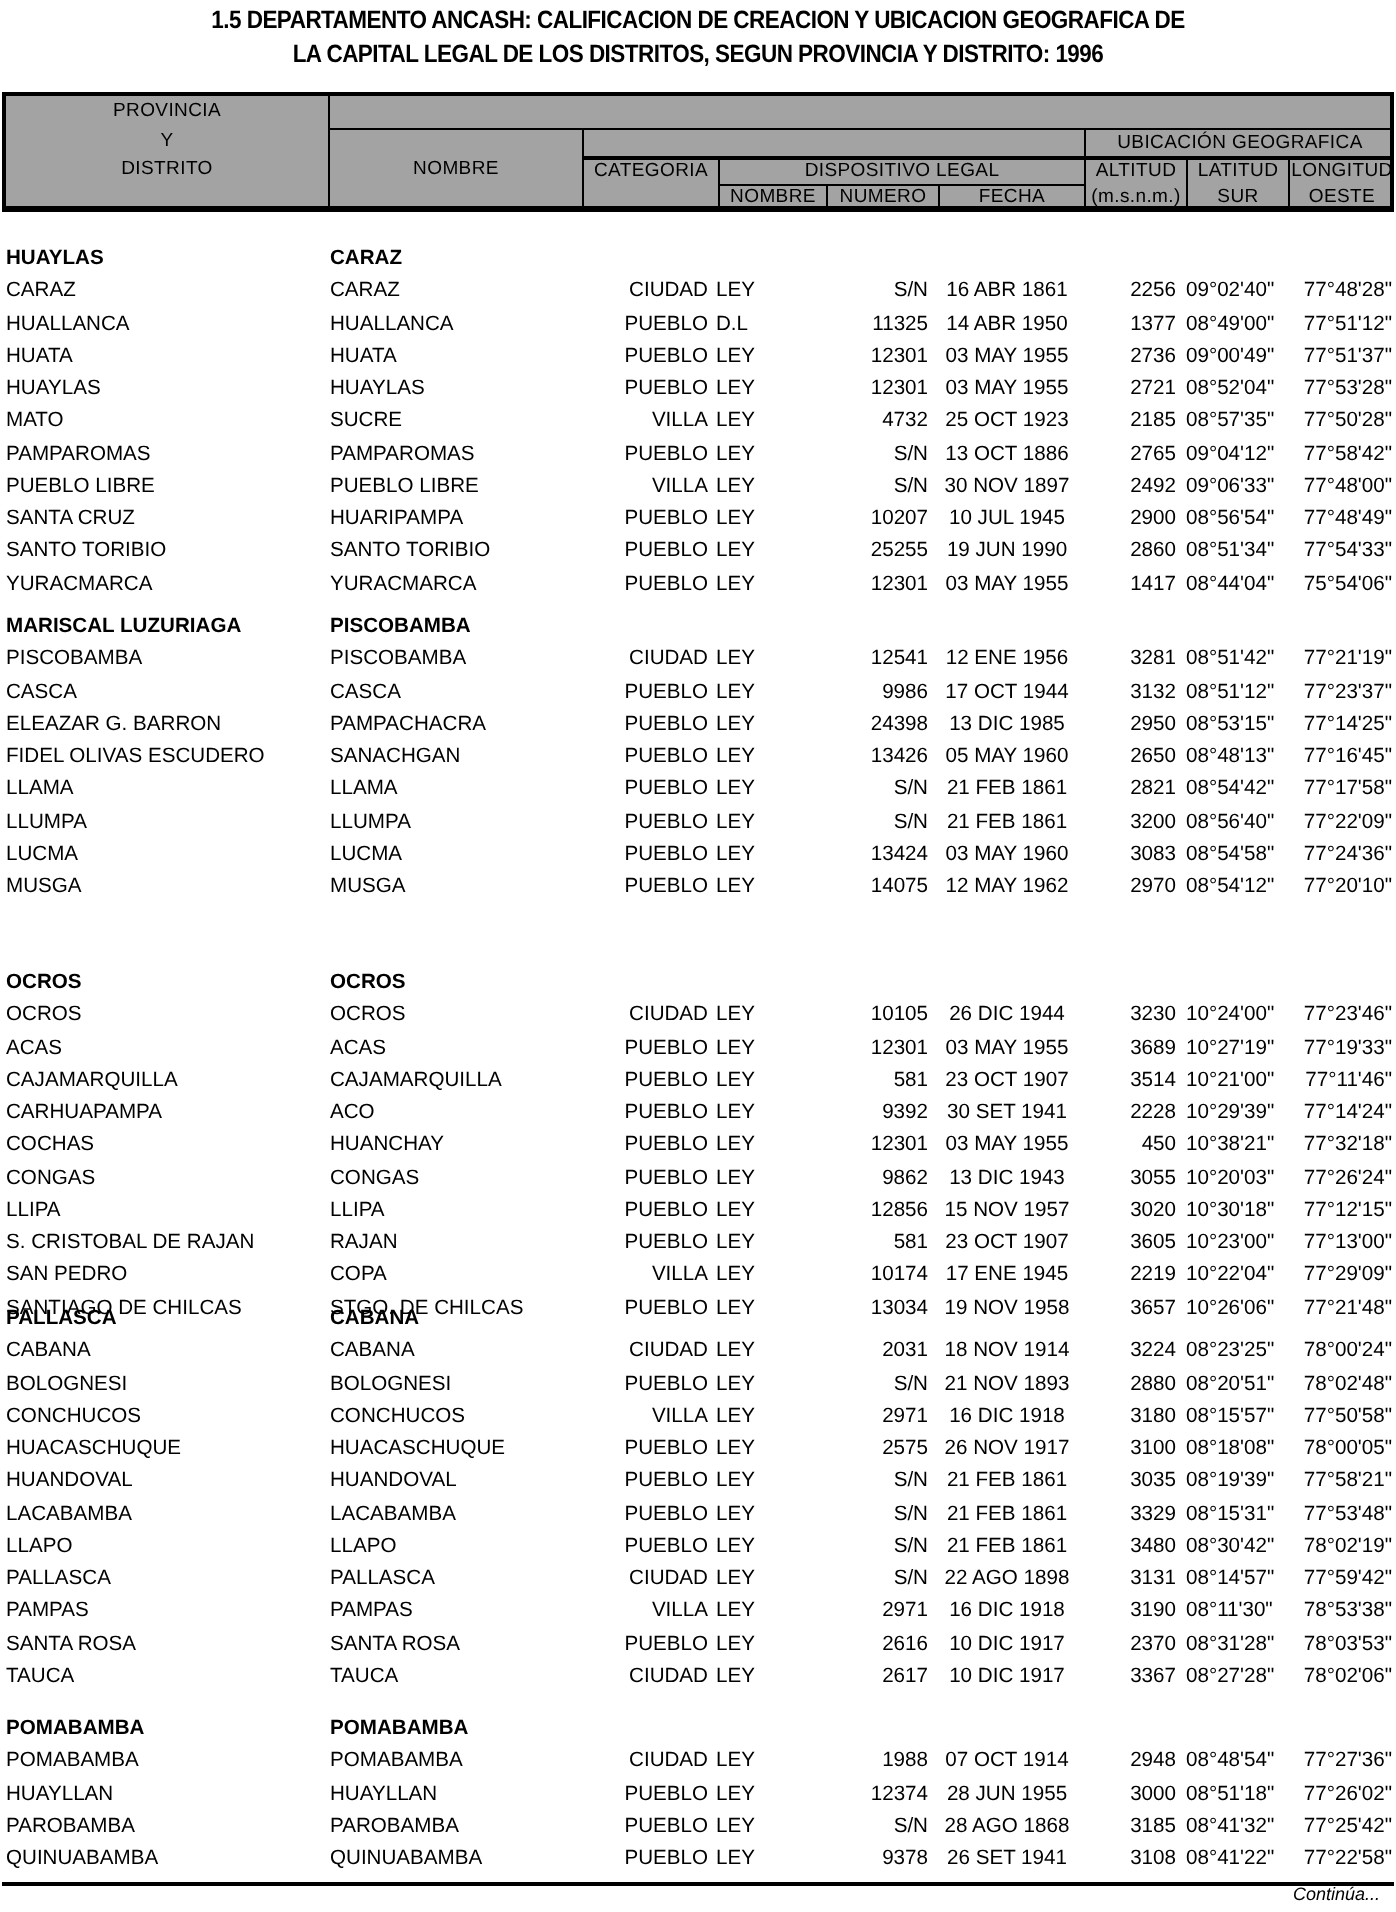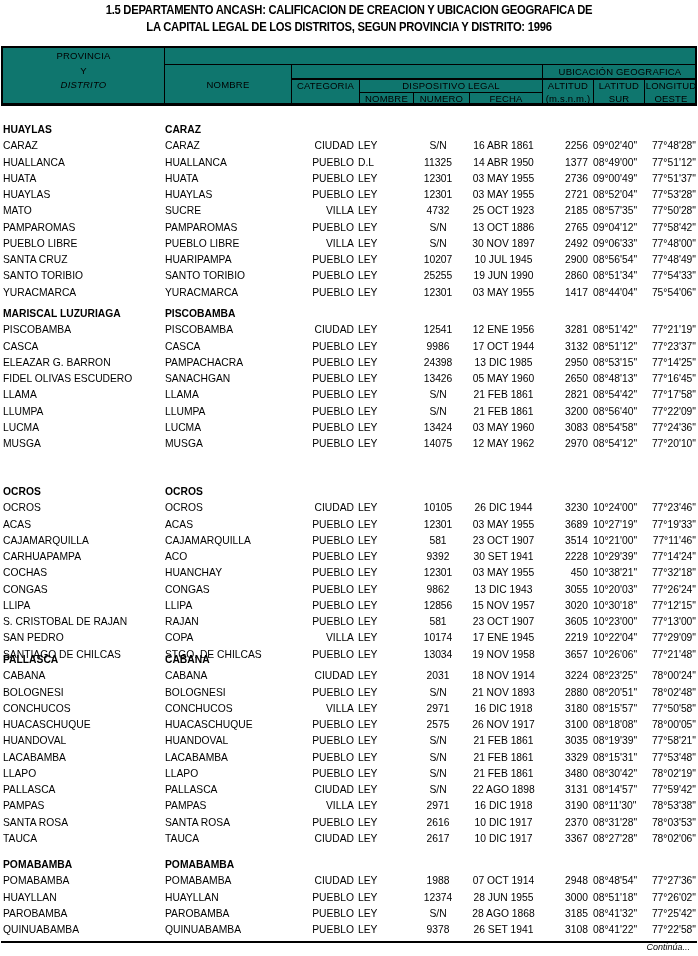--- a/index.html
+++ b/index.html
@@ -5,53 +5,53 @@
   html, body { margin:0; padding:0; background:#ffffff; }
   body { width:698px; height:956px; position:relative; overflow:hidden;
          font-family:"Liberation Sans", sans-serif; color:#000; }
   .title { position:absolute; left:0; width:698px; text-align:center;
            font-family:"Liberation Sans", sans-serif; font-weight:bold;
            font-size:12.5px; letter-spacing:-0.3px; transform:scaleX(0.9); transform-origin:center; }
   .title.l1 { top:3px; }
   .title.l2 { top:20px; }
 
   .hdr { position:absolute; left:1px; top:46px; width:696px; height:60px;
-         background:#0f766e; border:2px solid #000; border-bottom-width:3px; box-sizing:border-box; }
+         background:#a3a3a3; border:2px solid #000; border-bottom-width:3px; box-sizing:border-box; }
   .hc { position:absolute; font-size:9.5px; text-align:center; letter-spacing:0.2px;
         line-height:12px; color:#000; box-sizing:border-box; }
   .vl { position:absolute; background:#000; width:1px; }
   .hl { position:absolute; background:#000; height:1px; }
 
   .row { position:absolute; left:0; width:698px; height:16px; font-size:10.3px; line-height:16px; white-space:nowrap; }
   .row span { position:absolute; top:0; }
   .row.prov span { font-weight:bold; }
   .c-dist { left:3px; }
   .c-nom { left:165px; }
   .c-cat { left:292px; width:62px; text-align:right; }
   .c-dn { left:358px; width:56px; text-align:left; }
-  .c-num { left:412px; width:52px; text-align:center; }
+  .c-num { left:412px; width:52px; text-align:right; }
   .c-fecha { left:467px; width:73px; text-align:center; }
   .c-alt { left:540px; width:48px; text-align:right; }
   .c-lat { left:593px; width:50px; text-align:left; }
   .c-lon { left:646px; width:50px; text-align:right; }
 
   .bottom-line { position:absolute; left:1px; width:696px; top:941px; height:2px; background:#000; }
   .cont { position:absolute; right:8px; top:942px; font-size:9px; font-style:italic; }
 </style>
 </head>
 <body>
 
 <div class="title l1">1.5  DEPARTAMENTO ANCASH: CALIFICACION DE CREACION Y UBICACION GEOGRAFICA DE</div>
 <div class="title l2">LA CAPITAL LEGAL DE LOS DISTRITOS, SEGUN PROVINCIA Y DISTRITO: 1996</div>
 
 <div class="hdr">
 
   <div class="hc" style="left:0;top:2px;width:161px;">PROVINCIA</div>
   <div class="hc" style="left:0;top:17px;width:161px;">Y</div>
-  <div class="hc" style="left:0;top:31px;width:161px;font-style:italic;">DISTRITO</div>
+  <div class="hc" style="left:0;top:31px;width:161px;">DISTRITO</div>
   <div class="vl" style="left:161px;top:0;height:56px;"></div>
 
   <div class="hl" style="left:162px;top:16px;width:532px;"></div>
 
   <div class="hc" style="left:162px;top:31px;width:126px;">NOMBRE</div>
   <div class="vl" style="left:288px;top:16px;height:40px;"></div>
 
   <div class="vl" style="left:539px;top:16px;height:40px;"></div>
   <div class="hc" style="left:540px;top:18px;width:154px;">UBICACIÓN GEOGRAFICA</div>
   <div class="hl" style="left:289px;top:30px;width:405px;height:2px;"></div>

